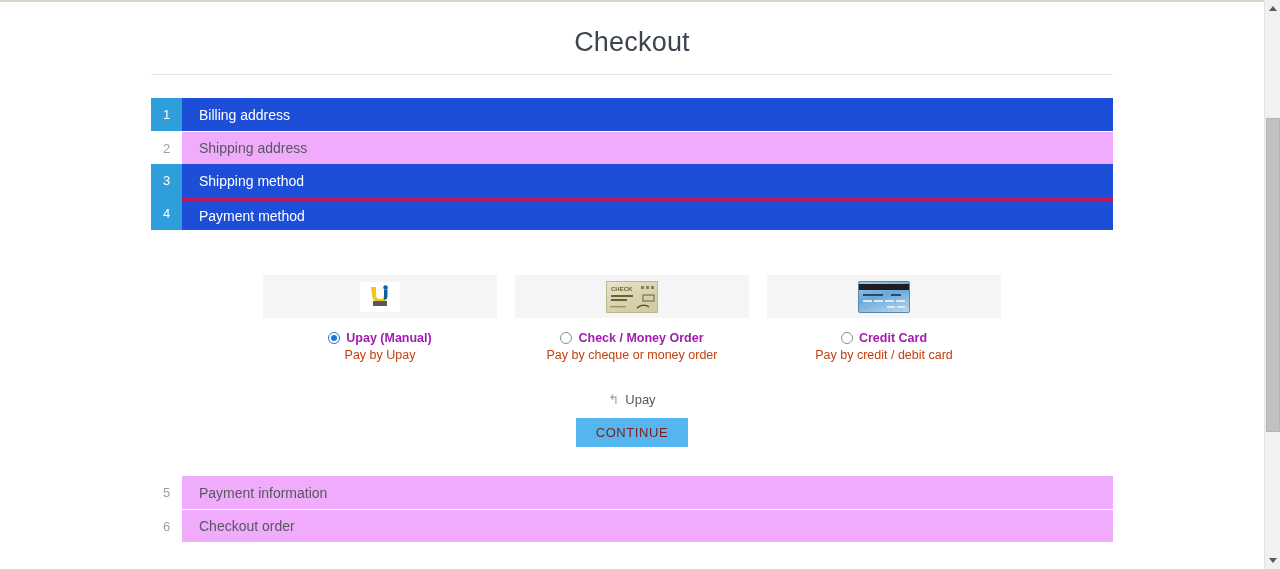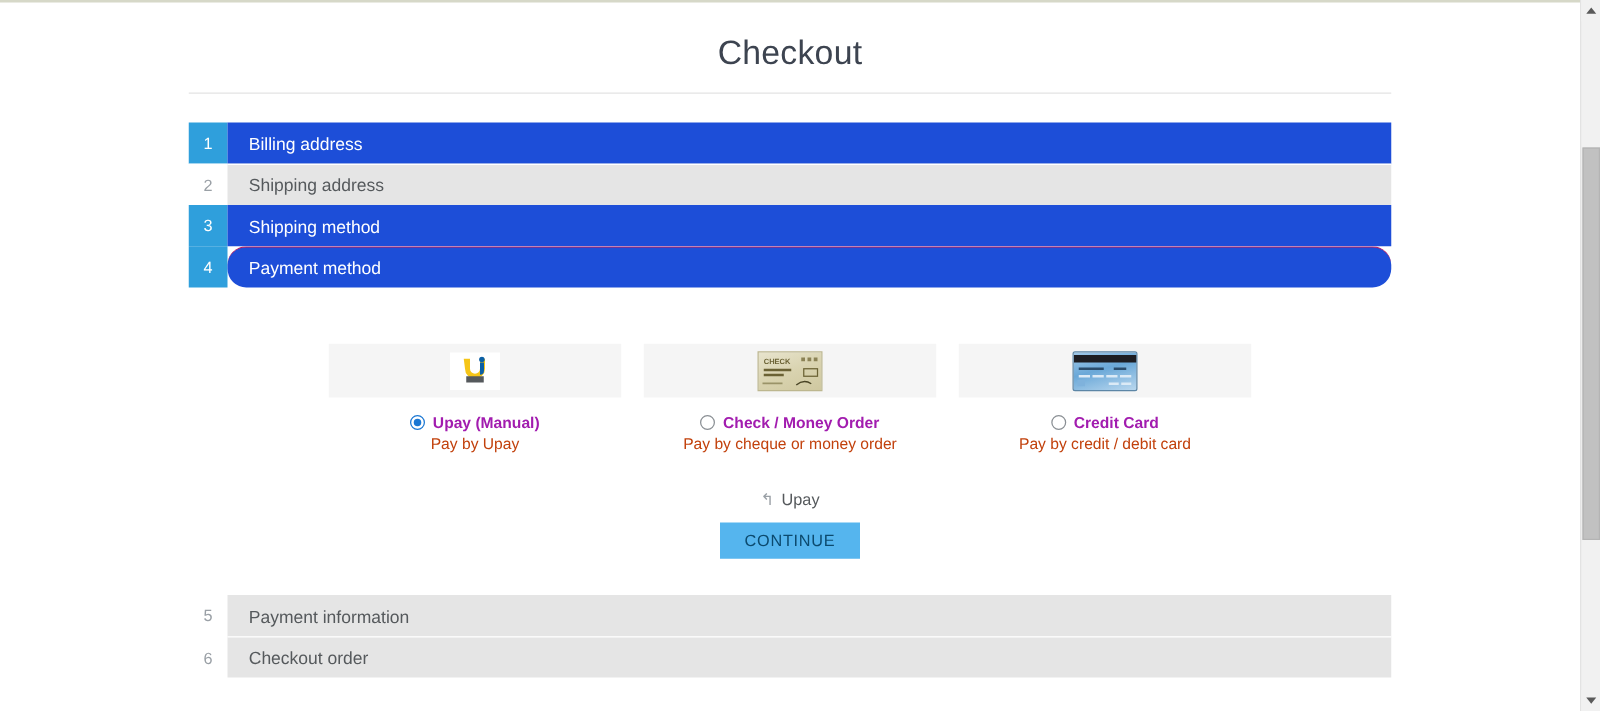--- a/index.html
+++ b/index.html
@@ -89,31 +89,30 @@
   
   .step-row.active .step-num {
     background: #2f9fdc;
     color: #ffffff;
   }
   .step-row.active .step-label {
     background: #1d4ed8;
     color: #ffffff;
   }
   .step-row.active + .step-row.active .step-label {
-    border-top: 1px solid #be185d;
-    border-radius: 15px;
+    border-top: 5px solid #be185d;
   }
 
   
   .step-row.inactive .step-num {
     background: #ffffff;
     color: #9aa0a6;
   }
   .step-row.inactive .step-label {
-    background: #e5e5e5;
+    background: #f0abfc;
     color: #55595c;
     border-top: 1px solid #ffffff;
   }
   .step-row.inactive .step-num { border-top: 1px solid #ffffff; }
   .steps .step-row:first-child .step-label,
   .steps .step-row:first-child .step-num { border-top: none; }
 
   
   .payment-section {
     width: 962px;
@@ -219,21 +218,21 @@
     color: #9aa0a6;
     line-height: 1;
   }
   .continue-btn {
     display: block;
     margin: 11px auto 0;
     width: 112px;
     height: 29px;
     background: #55b5ee;
     border: none;
-    color: #0c4a6e;
+    color: #7f1d1d;
     font-size: 13px;
     font-family: "Liberation Sans", sans-serif;
     letter-spacing: 0.6px;
     cursor: pointer;
     line-height: 29px;
     padding: 0;
     text-align: center;
   }
 
   

